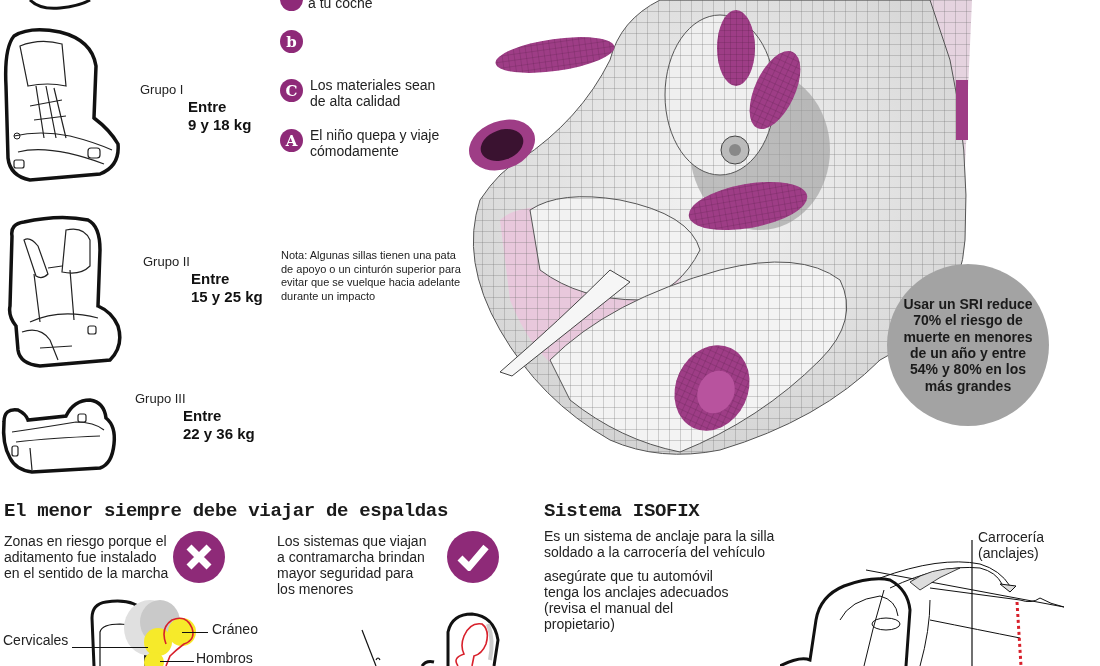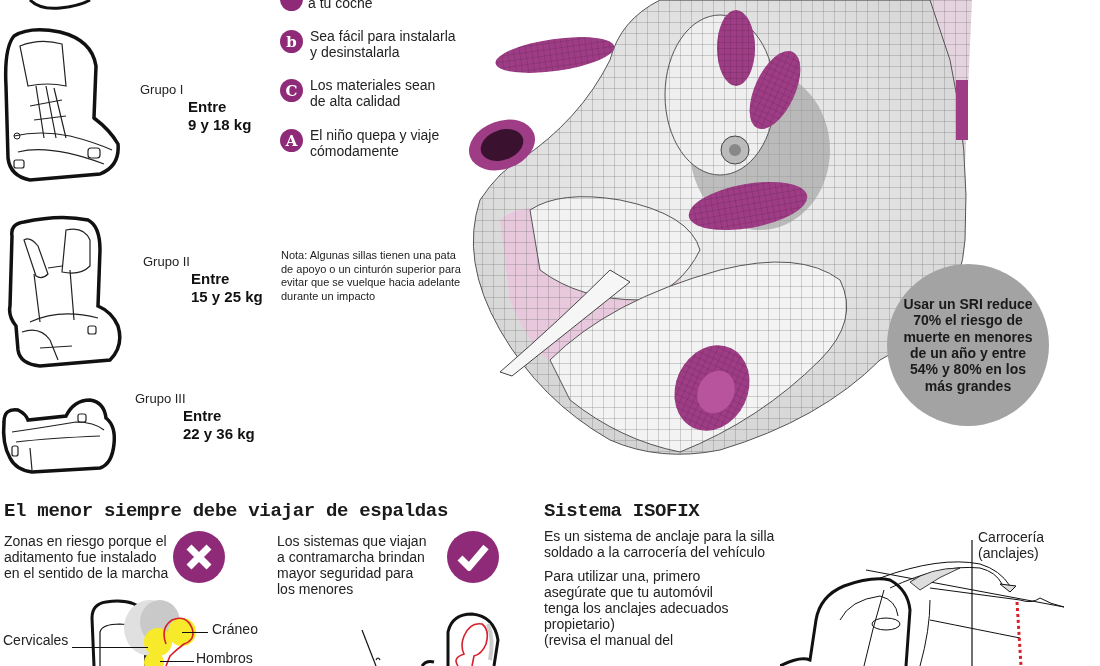--- a/index.html
+++ b/index.html
@@ -101,24 +101,20 @@
   <div class="group-range">22 y 36 kg</div>
 </div>
 
 <div class="abs" style="left:280px;top:-12px;display:flex;align-items:flex-end;">
   <div class="badge" style="margin-top:0"></div>
   <div class="check-text" style="margin-left:5px">a tu coche</div>
 </div>
 
 <div class="check-item" style="top:28px">
   <div class="badge">b</div>
-  <div class="check-text">
-    <div>Sea fácil para instalarla</div>
-    <div>y desinstalarla</div>
-  </div>
 </div>
 
 <div class="check-item" style="top:77px">
   <div class="badge">C</div>
   <div class="check-text">
     <div>Los materiales sean</div>
     <div>de alta calidad</div>
   </div>
 </div>
 
@@ -244,25 +240,24 @@
   <path d="M128 14 Q134 30 130 50" fill="none" stroke="#ccc" stroke-width="4"></path>
   <path d="M98 56 Q92 48 104 44 Q100 36 104 26 Q110 12 122 14 Q130 20 126 34 Q122 44 114 46 L112 56" fill="none" stroke="#d8202b" stroke-width="1.6"></path>
 </svg>
 
 <div class="abs section-title" style="left:544px;top:500px">Sistema ISOFIX</div>
 <div class="abs body-text" style="left:544px;top:528px;width:240px">
   <div>Es un sistema de anclaje para la silla</div>
   <div>soldado a la carrocería del vehículo</div>
 </div>
 <div class="abs body-text" style="left:544px;top:568px;width:200px">
-  <div>Para utilizar una, primero</div>
   <div>asegúrate que tu automóvil</div>
   <div>tenga los anclajes adecuados</div>
+  <div>(revisa el manual del</div>
   <div>propietario)</div>
-  <div>(revisa el manual del</div>
 </div>
 
 <div class="abs callout" style="left:978px;top:529px;line-height:16px">
   <div>Carrocería</div>
   <div>(anclajes)</div>
 </div>
 
 <svg class="abs" style="left:780px;top:520px" width="320" height="146" viewBox="0 0 320 146">
   <path d="M192 20 L192 146" stroke="#111" stroke-width="1.2"></path>
   <path d="M86 50 L284 87" stroke="#111" stroke-width="1"></path>

